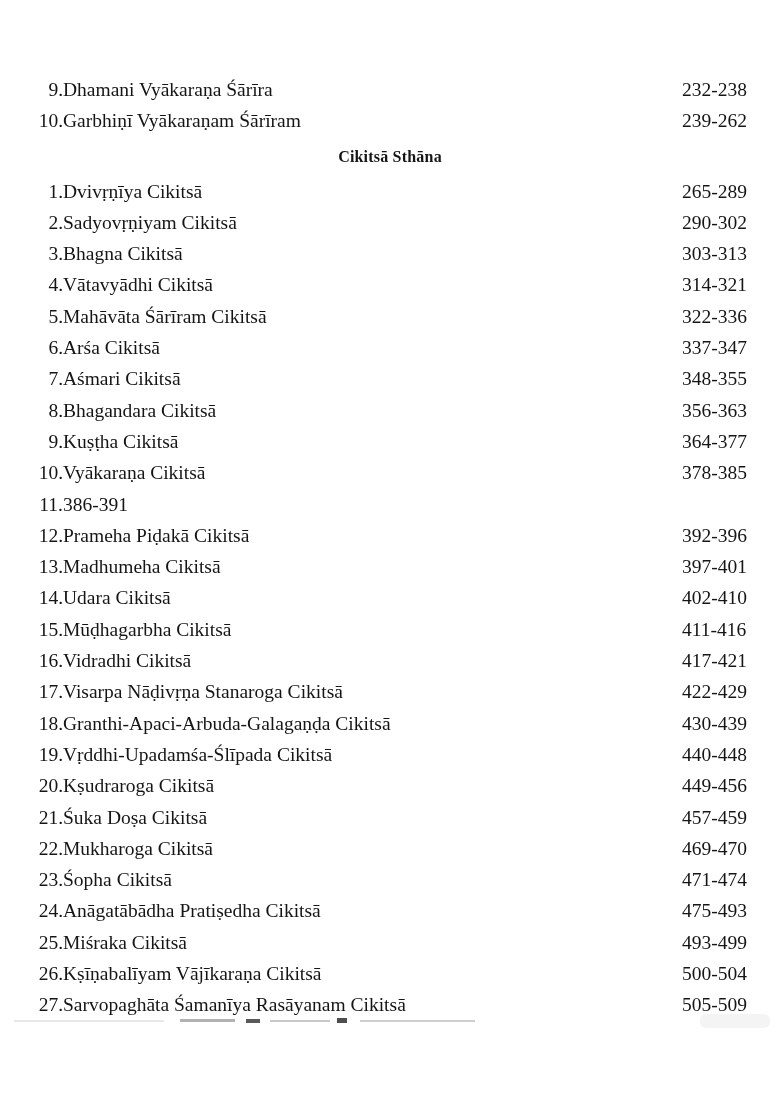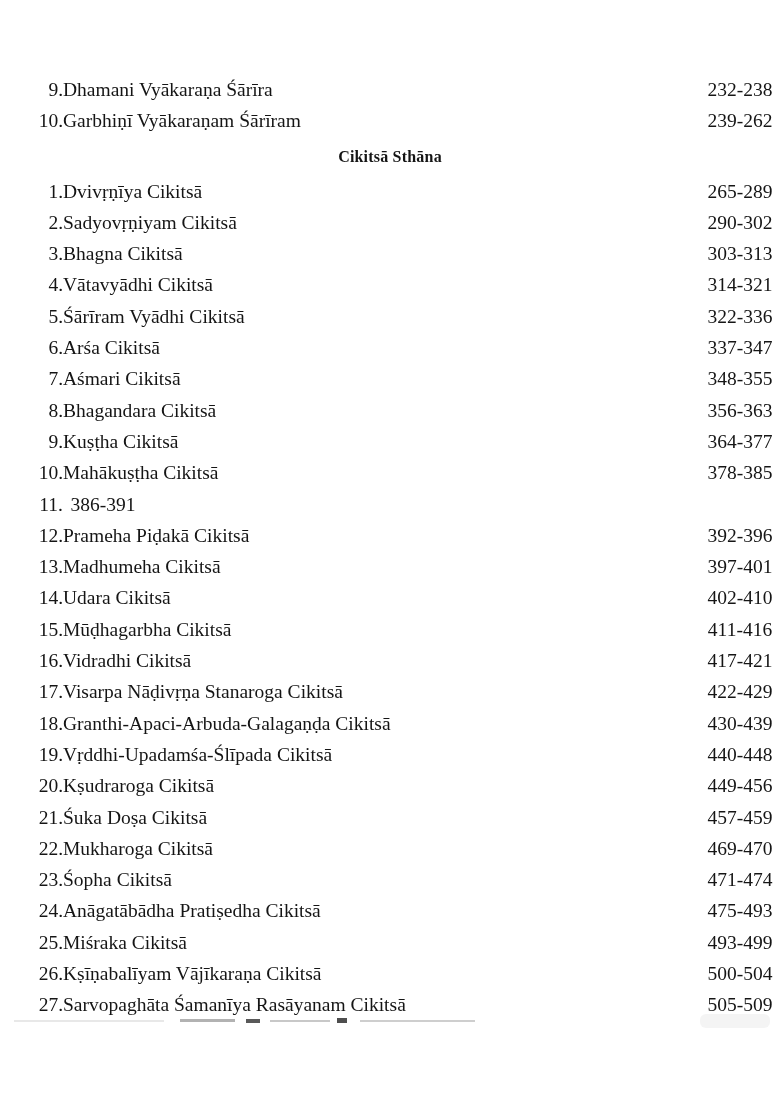--- a/index.html
+++ b/index.html
@@ -39,21 +39,22 @@
     text-align: right;
     flex: 0 0 auto;
   }
   .title-col {
     flex: 1 1 auto;
     overflow: hidden;
     text-align: left;
   }
   .pages-col {
     flex: 0 0 auto;
-    text-align: center;
+    text-align: left;
+    padding-right: 18px;
     min-width: 80px;
   }
   .section-heading {
     height: 39px;
     line-height: 39px;
     text-align: center;
     font-size: 16px;
     font-weight: bold;
     letter-spacing: 0.2px;
   }
@@ -113,21 +114,21 @@
   </div>
 
   <div class="toc-row">
     <span class="num-col">4.</span>
     <span class="title-col">Vātavyādhi Cikitsā</span>
     <span class="pages-col">314-321</span>
   </div>
 
   <div class="toc-row">
     <span class="num-col">5.</span>
-    <span class="title-col">Śārīram Vyādhi Cikitsā</span>
+    <span class="title-col">Mahāvāta Śārīram Cikitsā</span>
     <span class="pages-col">322-336</span>
   </div>
 
   <div class="toc-row">
     <span class="num-col">6.</span>
     <span class="title-col">Arśa Cikitsā</span>
     <span class="pages-col">337-347</span>
   </div>
 
   <div class="toc-row">
@@ -143,21 +144,21 @@
   </div>
 
   <div class="toc-row">
     <span class="num-col">9.</span>
     <span class="title-col">Kuṣṭha Cikitsā</span>
     <span class="pages-col">364-377</span>
   </div>
 
   <div class="toc-row">
     <span class="num-col">10.</span>
-    <span class="title-col">Mahākuṣṭha  Cikitsā</span>
+    <span class="title-col">Vyākaraṇa  Cikitsā</span>
     <span class="pages-col">378-385</span>
   </div>
 
   <div class="toc-row">
     <span class="num-col">11.</span>
     <span class="pages-col">386-391</span>
   </div>
 
   <div class="toc-row">
     <span class="num-col">12.</span>

